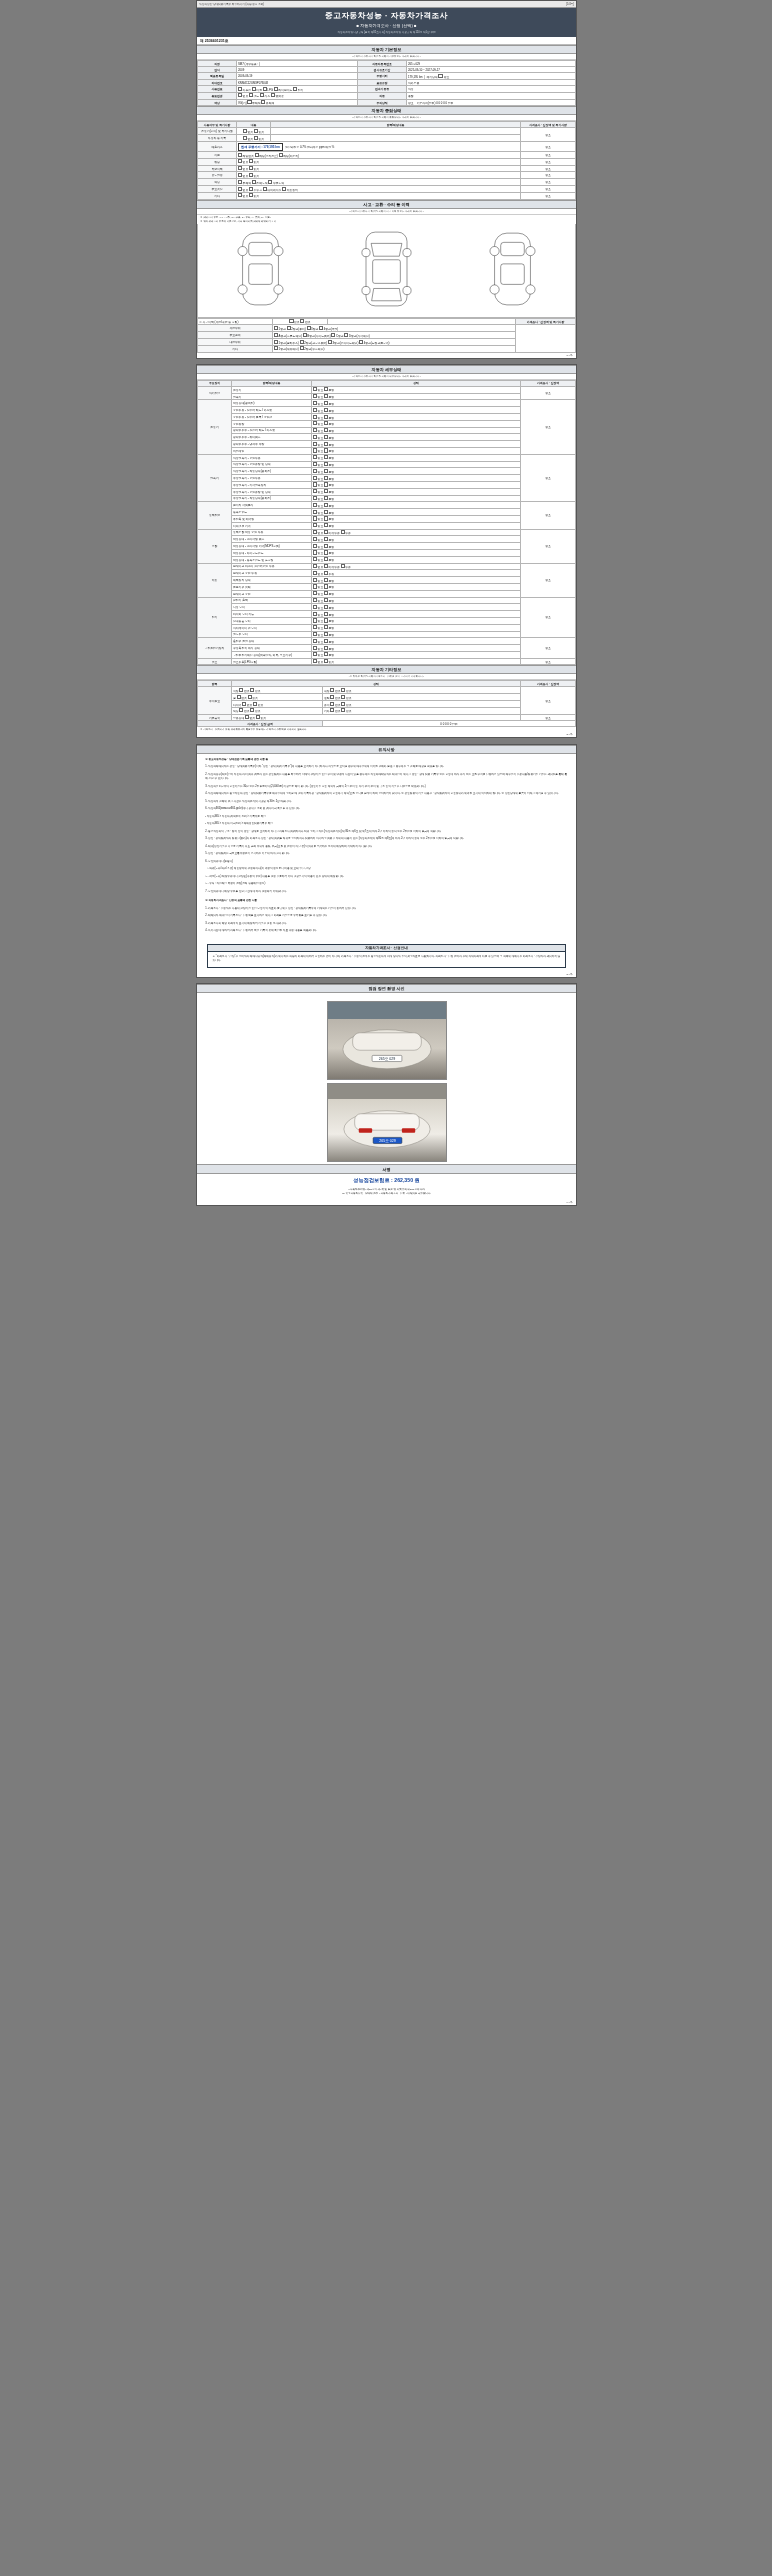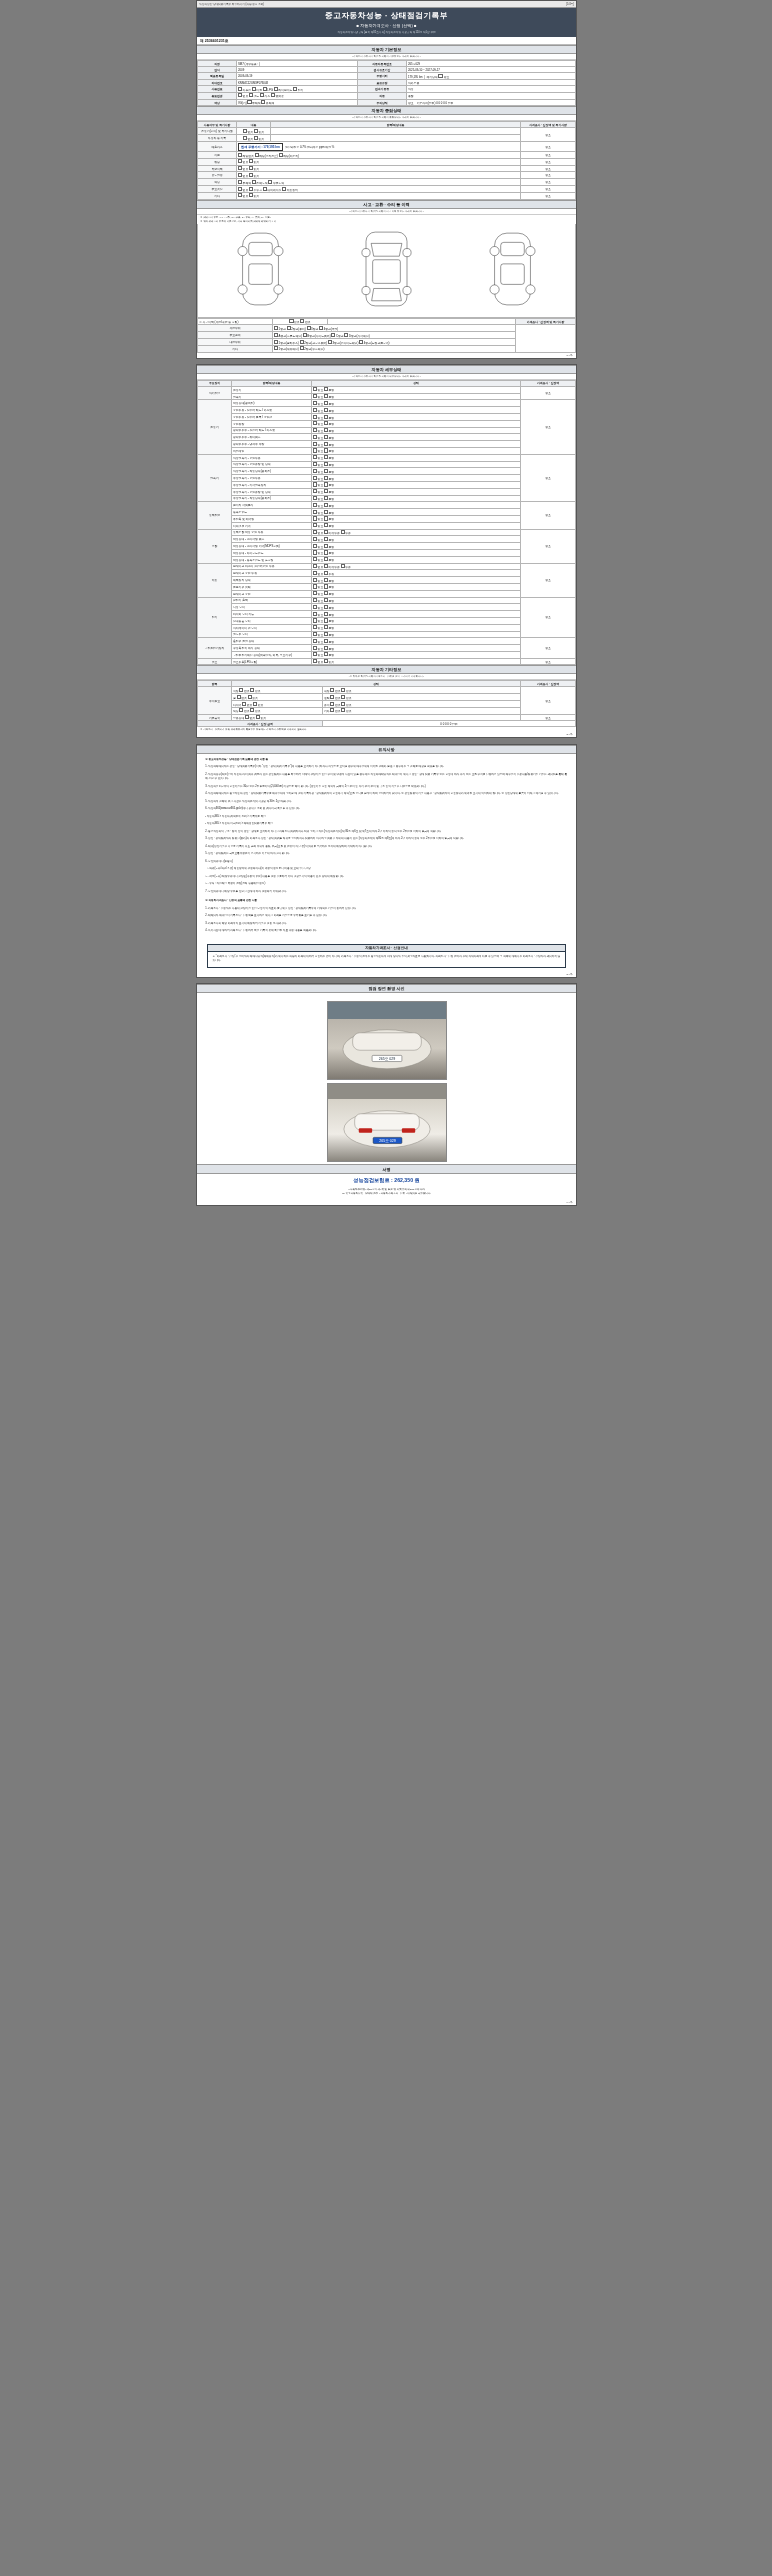--- a/index.html
+++ b/index.html
@@ -44,21 +44,21 @@
 
 <div class="page">
 
   <div class="sheet">
     <div class="topbar">
       <span>자동차성능·상태점검기록부 확인하시기 (차량 정보 조회)</span>
       <span>[1/4쪽]</span>
     </div>
 
     <div class="hdr">
-      <div class="t1">중고자동차성능 · 상태점검기록부</div>
+      <div class="t1">중고자동차성능 · 자동차가격조사</div>
       <div class="t2">■ 자동차가격조사 · 산정 (선택) ■</div>
       <div class="t3">자동차관리법시행규칙 [별지 제82호서식] 자동차관리법 시행규칙 제120조 제1항 관련</div>
     </div>
 
     <div class="docno">
       <span>제</span>
       <span>2536601231호</span>
     </div>
 
     <div class="secbar">자동차 기본정보</div>

